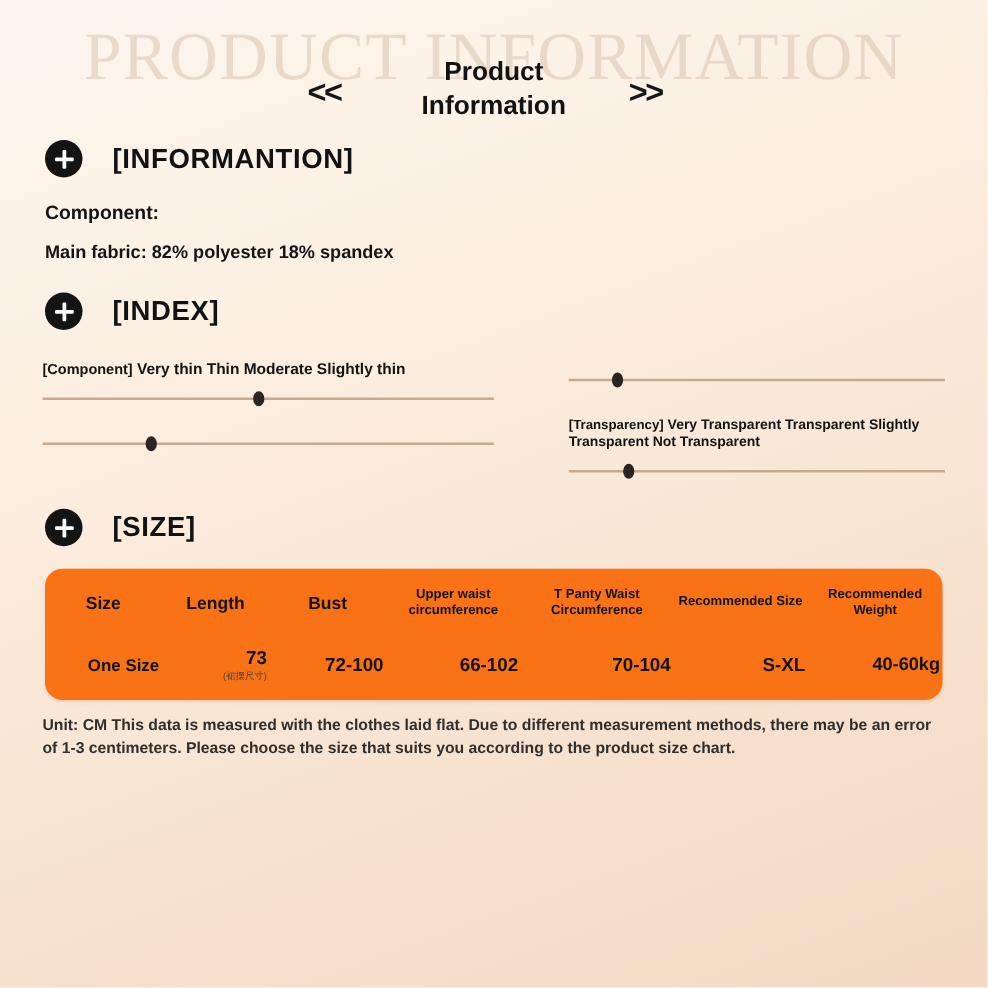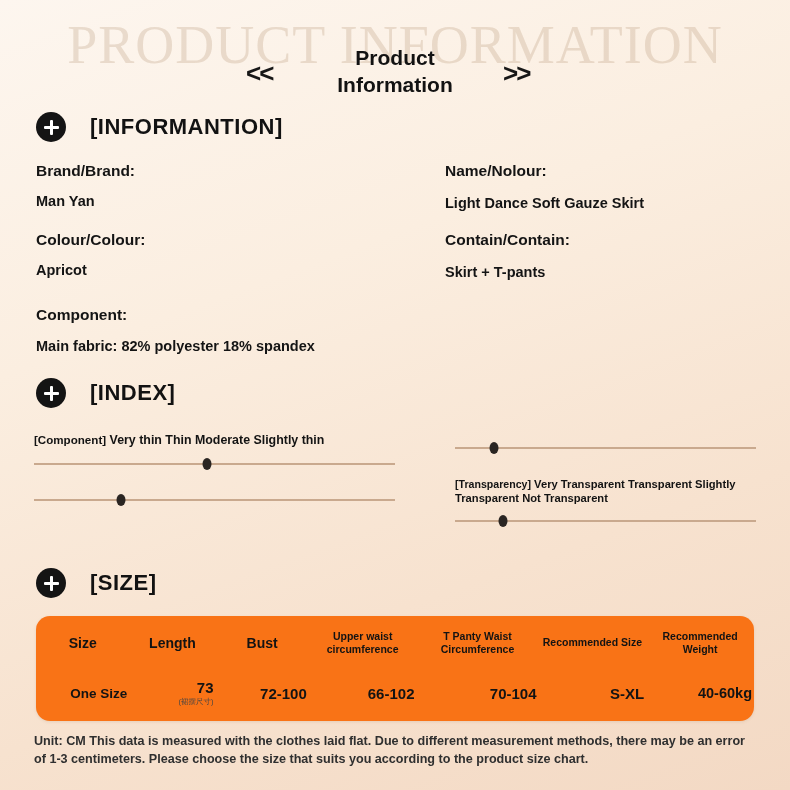--- a/index.html
+++ b/index.html
@@ -169,21 +169,21 @@
     position: absolute;
     top: 1px;
     width: 9px;
     height: 12px;
     border-radius: 50%;
     background: #2a2522;
     transform: translateX(-50%);
   }
 
   
-  .size-wrap { margin-top: 18px; }
+  .size-wrap { margin-top: 1px; }
   .size-card {
     margin: 18px 36px 0 36px;
     background: #f97316;
     border-radius: 14px;
     overflow: hidden;
     box-shadow: 0 1px 3px rgba(160,120,90,0.18);
   }
   table.size-table {
     width: 100%;
     border-collapse: collapse;
@@ -238,34 +238,20 @@
     <div class="line2">Information</div>
   </div>
 </div>
 
 <div class="section-head">
   <span class="plus-badge"></span>
   <span class="section-title">[INFORMANTION]</span>
 </div>
 
 <div class="info-grid">
-  <div class="info-row">
-    <div class="info-col left">
-      <div class="info-label">Brand/Brand:</div>
-      <div class="info-value">Man Yan</div>
-      <div class="info-label">Colour/Colour:</div>
-      <div class="info-value">Apricot</div>
-    </div>
-    <div class="info-col right">
-      <div class="info-label">Name/Nolour:</div>
-      <div class="info-value">Light Dance Soft Gauze Skirt</div>
-      <div class="info-label">Contain/Contain:</div>
-      <div class="info-value">Skirt + T-pants</div>
-    </div>
-  </div>
   <div class="component-block">
     <div class="info-label">Component:</div>
     <div class="info-value">Main fabric: 82% polyester 18% spandex</div>
   </div>
 </div>
 
 <div class="index-wrap">
   <div class="section-head">
     <span class="plus-badge"></span>
     <span class="section-title">[INDEX]</span>

